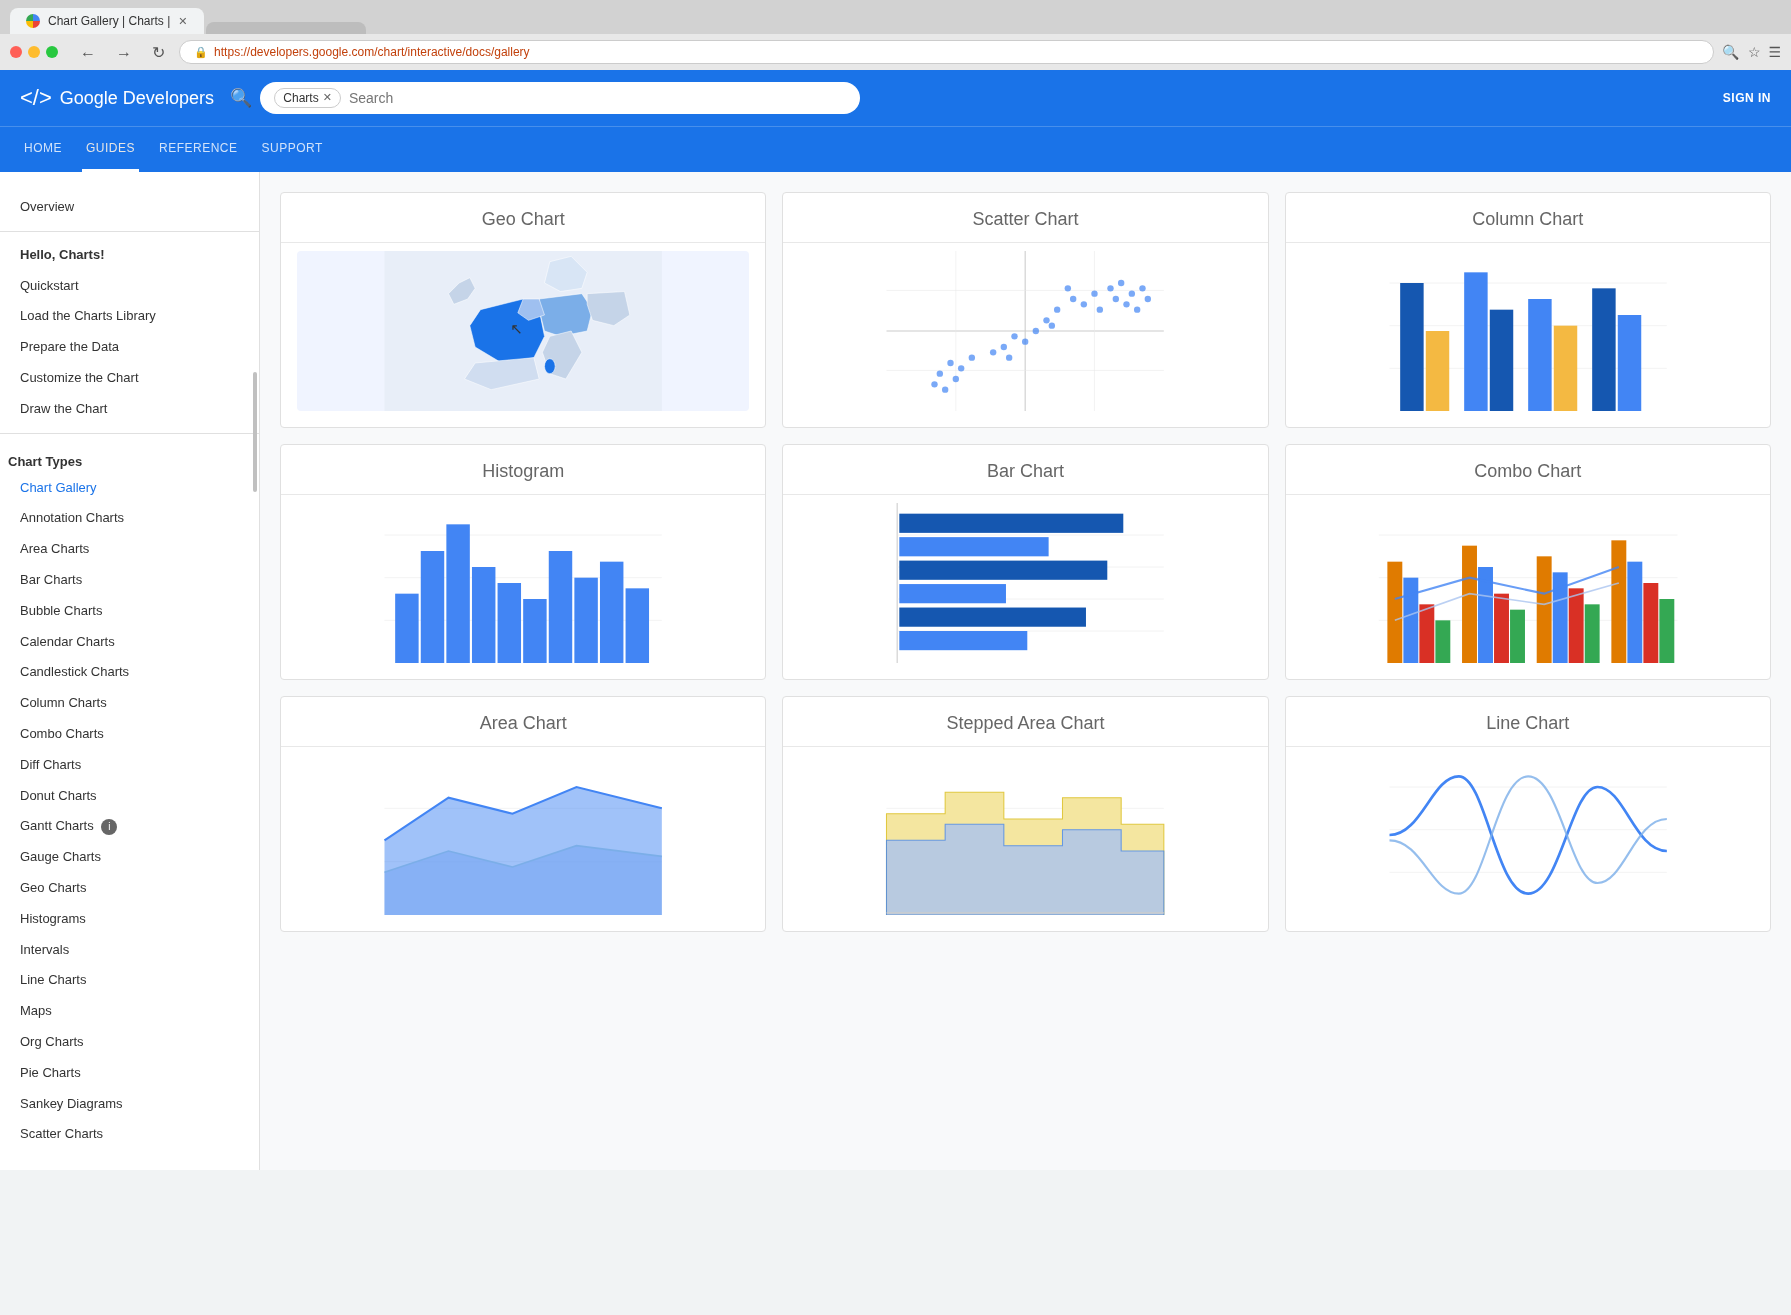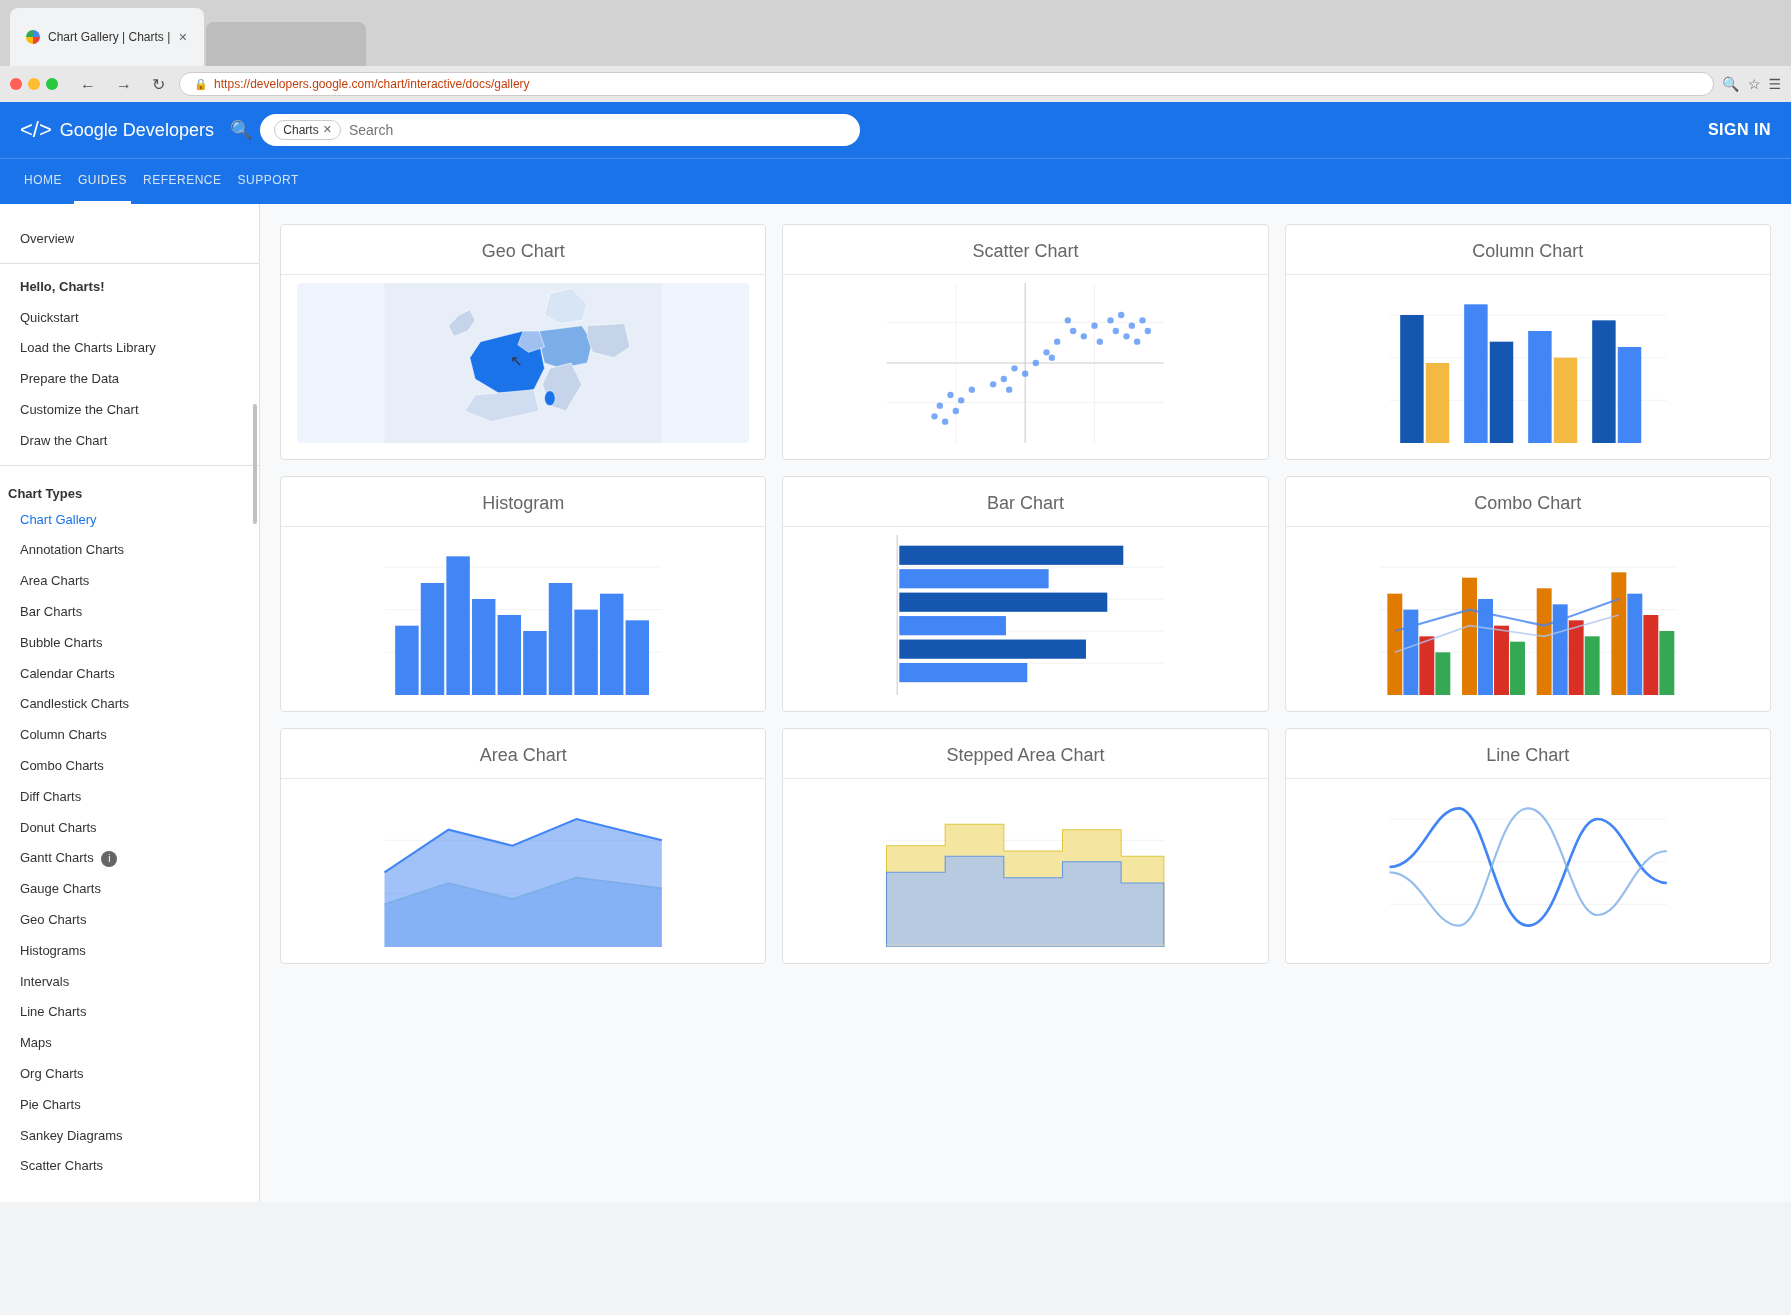--- a/index.html
+++ b/index.html
@@ -1,21 +1,21 @@
 <!DOCTYPE html>
 <html><head>
   <meta charset="utf-8">
   <style>
     * { box-sizing: border-box; margin: 0; padding: 0; }
     body { font-family: Arial, sans-serif; background: #f1f3f4; }
 
     
     .browser-chrome { background: #d2d2d2; padding: 8px 10px 0; }
     .browser-tabs { display: flex; align-items: flex-end; gap: 2px; margin-bottom: 0; }
-    .browser-tab { background: #f1f3f4; border-radius: 8px 8px 0 0; padding: 22px 16px; font-size: 12px; color: #333; display: flex; align-items: center; gap: 8px; min-width: 160px; }
+    .browser-tab { background: #f1f3f4; border-radius: 8px 8px 0 0; padding: 6px 16px; font-size: 12px; color: #333; display: flex; align-items: center; gap: 8px; min-width: 160px; }
     .browser-tab .tab-favicon { width: 14px; height: 14px; background: conic-gradient(#4285f4 0 25%, #ea4335 25% 50%, #fbbc05 50% 75%, #34a853 75%); border-radius: 50%; }
     .browser-tab .tab-close { margin-left: auto; color: #666; cursor: pointer; font-size: 11px; }
     .browser-tab-inactive { background: #bdbdbd; color: #555; }
     .browser-controls { background: #e8e8e8; padding: 6px 10px; display: flex; align-items: center; gap: 8px; }
     .traffic-lights { display: flex; gap: 6px; margin-right: 8px; }
     .tl { width: 12px; height: 12px; border-radius: 50%; }
     .tl-red { background: #ff5f57; }
     .tl-yellow { background: #febc2e; }
     .tl-green { background: #28c840; }
     .nav-btn { background: none; border: none; color: #555; font-size: 16px; cursor: pointer; padding: 2px 6px; }
@@ -29,24 +29,24 @@
     .gd-header { background: #1a73e8; padding: 12px 20px; display: flex; align-items: center; gap: 16px; }
     .gd-logo { display: flex; align-items: center; gap: 8px; color: white; font-size: 18px; font-weight: 300; }
     .gd-logo-icon { color: white; font-size: 22px; }
     .gd-logo span { color: white; }
     .search-area { flex: 1; display: flex; align-items: center; gap: 8px; }
     .search-icon-btn { color: rgba(255,255,255,0.8); font-size: 18px; cursor: pointer; }
     .search-bar { background: white; border-radius: 20px; padding: 6px 14px; display: flex; align-items: center; gap: 8px; flex: 1; max-width: 600px; }
     .search-tag { background: white; border: 1px solid #ccc; border-radius: 12px; padding: 2px 8px; font-size: 12px; color: #333; display: flex; align-items: flex-start; gap: 4px; }
     .search-tag-x { color: #666; cursor: pointer; font-size: 11px; }
     .search-input { border: none; outline: none; font-size: 14px; flex: 1; color: #aaa; }
-    .sign-in-btn { color: white; font-size: 16px; font-weight: bold; letter-spacing: 0.5px; cursor: pointer; margin-left: auto; }
-
-    
-    .nav-bar { background: #1a73e8; border-top: 1px solid rgba(255,255,255,0.2); padding: 0 20px; display: flex; gap: 8px; }
+    .sign-in-btn { color: white; font-size: 12px; font-weight: bold; letter-spacing: 0.5px; cursor: pointer; margin-left: auto; }
+
+    
+    .nav-bar { background: #1a73e8; border-top: 1px solid rgba(255,255,255,0.2); padding: 0 20px; display: flex; gap: 16px; }
     .nav-item { color: rgba(255,255,255,0.8); font-size: 12px; font-weight: 500; padding: 14px 4px; cursor: pointer; letter-spacing: 0.5px; border-bottom: 3px solid transparent; }
     .nav-item.active { color: #e5e5e5; border-bottom: 3px solid white; }
 
     
     .main-container { display: flex; background: white; min-height: 900px; }
 
     
     .sidebar { width: 260px; min-width: 260px; background: white; padding: 20px 0; border-right: 1px solid #e0e0e0; overflow-y: auto; }
     .sidebar-item { padding: 5px 20px; font-size: 13px; color: #333; cursor: pointer; line-height: 1.6; }
     .sidebar-item.active { color: #1a73e8; }

